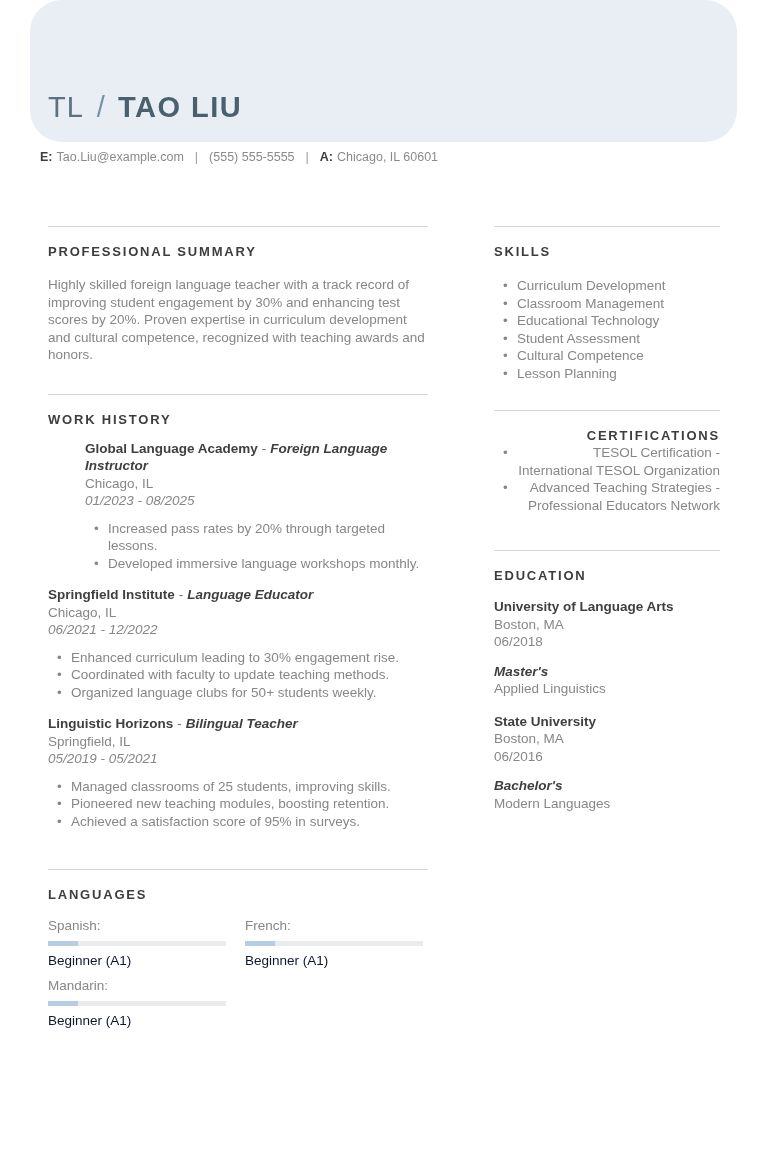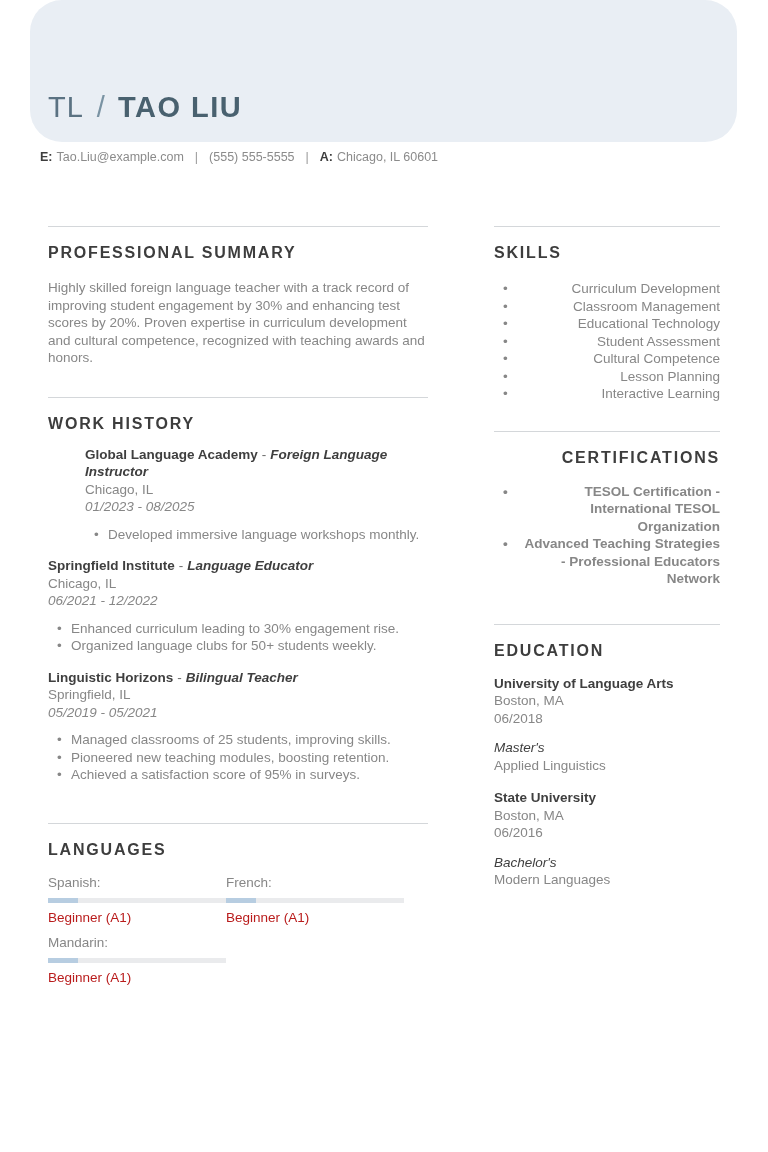--- a/index.html
+++ b/index.html
@@ -27,21 +27,21 @@
   .contact .lbl { color:#3d3d3d; font-weight:700; margin-right:4px; }
   .contact .sep { margin:0 11px; color:#9a9a9a; }
 
   
   .main { position:absolute; left:48px; top:226px; width:672px; display:flex; gap:66px; }
   .col-left  { width:380px; flex:none; }
   .col-right { width:226px; flex:none; }
 
   .rule { border-top:1px solid #d4d7da; height:0; }
   .sec-heading {
-    font-size:16px; font-weight:700; color:#3d3d3d;
+    font-size:13px; font-weight:700; color:#3d3d3d;
     letter-spacing:1.8px; margin-top:17px;
   }
 
   .txt   { font-size:13.5px; line-height:17.5px; color:#878787; }
 
   .summary-text { margin-top:17px; }
 
   .section-gap   { margin-top:30px; }
   .section-gap-l { margin-top:39px; }
 
@@ -51,32 +51,32 @@
   .job-title { font-size:13.5px; line-height:17.5px; color:#3f3f3f; }
   .job-company { font-weight:700; }
   .job-sep { font-weight:400; color:#6a6a6a; margin:0 4px; }
   .job-role { font-weight:700; font-style:italic; }
   .job-dates { font-style:italic; }
   .bullets { list-style:none; margin-top:10px; padding-left:23px; }
   .bullets li { font-size:13.5px; line-height:17.5px; color:#878787; position:relative; }
   .bullets li::before { content:"\2022"; position:absolute; left:-14px; color:#878787; }
 
   
-  .lang-grid { display:grid; grid-template-columns:178px 178px; margin-top:16px; }
+  .lang-grid { display:grid; grid-template-columns:178px 178px; column-gap:19px; margin-top:16px; }
   .lang-item { margin-bottom:9px; }
   .lang-name { font-size:13.5px; color:#878787; line-height:16px; }
   .lang-bar  { width:100%; height:5px; background:#eaebed; margin:7px 0 7px 0; }
   .lang-fill { height:100%; background:#b7cde1; }
-  .lang-level { font-size:13.5px; color:#b91c1c; line-height:16px; }
+  .lang-level { font-size:13.5px; color:#0f172a; line-height:16px; }
 
   
   .edu { margin-top:15px; }
   .edu-school { font-size:13.5px; line-height:17.5px; font-weight:700; color:#3f3f3f; }
   .edu-line   { font-size:13.5px; line-height:17.5px; color:#878787; }
-  .edu-degree { font-size:13.5px; line-height:17.5px; font-weight:400; font-style:italic; color:#3f3f3f; margin-top:12px; }
+  .edu-degree { font-size:13.5px; line-height:17.5px; font-weight:700; font-style:italic; color:#3f3f3f; margin-top:12px; }
 </style>
 </head>
 <body>
 
 <div class="page">
 
   <div class="banner">
     <div class="name-line">
       <span class="initials">TL</span><span class="slash">/</span><span class="full-name">TAO LIU</span>
     </div>
@@ -100,32 +100,34 @@
         <div class="rule"></div>
         <div class="sec-heading">WORK HISTORY</div>
 
         <div class="job job-first">
           <div class="job-title">
             <span class="job-company">Global Language Academy</span><span class="job-sep">-</span><span class="job-role">Foreign Language Instructor</span>
           </div>
           <div class="txt">Chicago, IL</div>
           <div class="txt job-dates">01/2023 - 08/2025</div>
           <ul class="bullets">
+            <li>Increased pass rates by 20% through targeted lessons.</li>
             <li>Developed immersive language workshops monthly.</li>
           </ul>
         </div>
 
         <div class="job">
           <div class="job-title">
             <span class="job-company">Springfield Institute</span><span class="job-sep">-</span><span class="job-role">Language Educator</span>
           </div>
           <div class="txt">Chicago, IL</div>
           <div class="txt job-dates">06/2021 - 12/2022</div>
           <ul class="bullets">
             <li>Enhanced curriculum leading to 30% engagement rise.</li>
+            <li>Coordinated with faculty to update teaching methods.</li>
             <li>Organized language clubs for 50+ students weekly.</li>
           </ul>
         </div>
 
         <div class="job">
           <div class="job-title">
             <span class="job-company">Linguistic Horizons</span><span class="job-sep">-</span><span class="job-role">Bilingual Teacher</span>
           </div>
           <div class="txt">Springfield, IL</div>
           <div class="txt job-dates">05/2019 - 05/2021</div>
@@ -165,35 +167,34 @@
         </div>
       </div>
 
     </div>
 
     <div class="col-right">
 
       <div class="section">
         <div class="rule"></div>
         <div class="sec-heading">SKILLS</div>
-        <ul class="bullets" style="margin-top:18px;text-align:right;">
+        <ul class="bullets" style="margin-top:18px;">
           <li>Curriculum Development</li>
           <li>Classroom Management</li>
           <li>Educational Technology</li>
           <li>Student Assessment</li>
           <li>Cultural Competence</li>
           <li>Lesson Planning</li>
-          <li>Interactive Learning</li>
         </ul>
       </div>
 
       <div class="section" style="margin-top:28px;text-align:right;">
         <div class="rule"></div>
         <div class="sec-heading">CERTIFICATIONS</div>
-        <ul class="bullets" style="margin-top:16px;font-weight:bold;">
+        <ul class="bullets" style="margin-top:1px;">
           <li>TESOL Certification - International TESOL Organization</li>
           <li>Advanced Teaching Strategies - Professional Educators Network</li>
         </ul>
       </div>
 
       <div class="section" style="margin-top:36px;">
         <div class="rule"></div>
         <div class="sec-heading">EDUCATION</div>
 
         <div class="edu">

